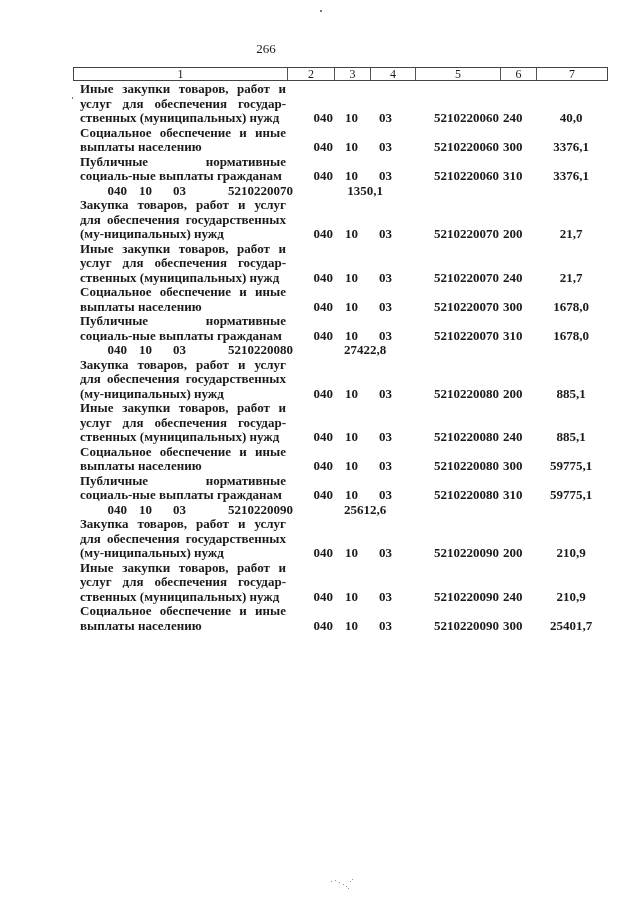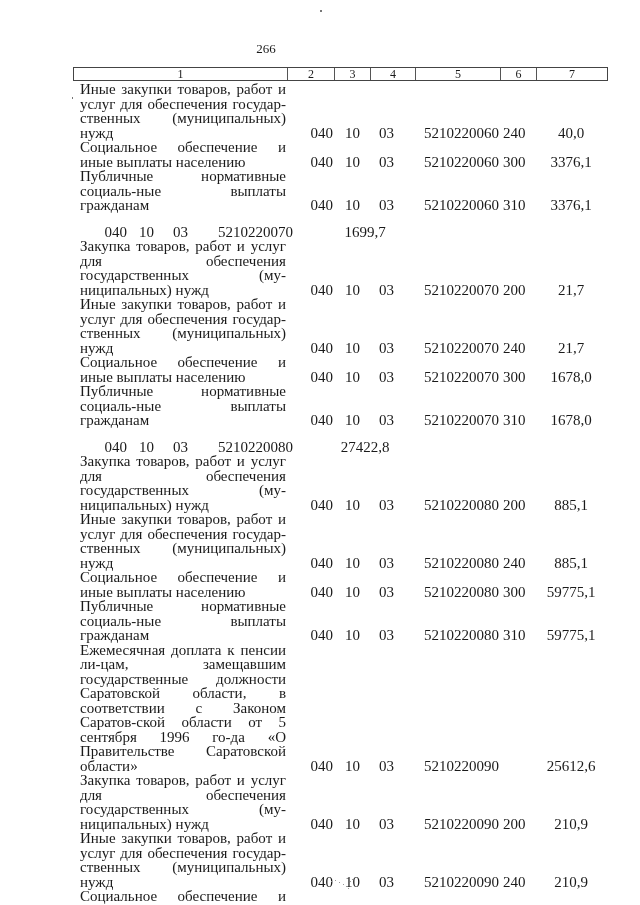--- a/index.html
+++ b/index.html
@@ -5,25 +5,25 @@
   html, body { margin: 0; padding: 0; background: #ffffff; }
   body { width: 640px; height: 905px; position: relative; overflow: hidden;
          font-family: "Liberation Serif", "DejaVu Serif", serif; color: #1a1a1a; }
   .page-number { position: absolute; top: 41px; left: 0; width: 532px; text-align: center; font-size: 13px; }
   .dot { position: absolute; width: 2px; height: 2px; background: #777; }
   .header-row { position: absolute; top: 67px; left: 73px; height: 14px; display: flex;
                 border: 1px solid #444; box-sizing: border-box; font-size: 12px; line-height: 12px; }
   .header-row .hc { border-right: 1px solid #555; text-align: center; box-sizing: border-box; }
   .header-row .hc:last-child { border-right: none; }
   .rows { position: absolute; top: 82px; left: 80px; }
-  .row { display: flex; align-items: flex-end; font-size: 15px; line-height: 14.5px; }
+  .row { display: flex; align-items: flex-end; font-size: 13px; line-height: 14.5px; font-weight: bold; }
   .c1 { width: 206px; text-align: justify; text-align-last: left; }
   .c2 { width: 47px; padding-left: 12px; box-sizing: border-box; text-align: right; }
   .c3 { width: 36px; padding-left: 12px; box-sizing: border-box; }
-  .c4 { width: 45px; padding-left: 10px; box-sizing: border-box; margin-top: 12px; }
+  .c4 { width: 45px; padding-left: 10px; box-sizing: border-box; }
   .c5 { width: 85px; padding-left: 8px; box-sizing: border-box; text-align: right; }
   .c6 { width: 36px; padding-left: 4px; box-sizing: border-box; }
   .c7 { width: 72px; text-align: center; }
   .v { white-space: nowrap; }
   .scan-noise { position: absolute; top: 878px; left: 330px; width: 26px; height: 12px; }
 </style>
 </head>
 <body>
 
 <div class="dot" style="top:10px;left:320px;"></div>
@@ -68,21 +68,21 @@
       <div class="c5 v">5210220060</div>
       <div class="c6 v">310</div>
       <div class="c7 v">3376,1</div>
     </div>
     <div class="row">
       <div class="c2 v">040</div>
       <div class="c3 v">10</div>
       <div class="c4 v">03</div>
       <div class="c5 v">5210220070</div>
       <div class="c6 v"></div>
-      <div class="c7 v">1699,7</div>
+      <div class="c7 v">1350,1</div>
     </div>
     <div class="row">
       <div class="c1">Закупка товаров, работ и услуг для обеспечения государственных (му-ниципальных) нужд</div>
       <div class="c2 v">040</div>
       <div class="c3 v">10</div>
       <div class="c4 v">03</div>
       <div class="c5 v">5210220070</div>
       <div class="c6 v">200</div>
       <div class="c7 v">21,7</div>
     </div>
@@ -151,21 +151,20 @@
     <div class="row">
       <div class="c1">Публичные нормативные социаль-ные выплаты гражданам</div>
       <div class="c2 v">040</div>
       <div class="c3 v">10</div>
       <div class="c4 v">03</div>
       <div class="c5 v">5210220080</div>
       <div class="c6 v">310</div>
       <div class="c7 v">59775,1</div>
     </div>
     <div class="row">
-      <div class="c1">Ежемесячная доплата к пенсии ли-цам, замещавшим государственные должности Саратовской области, в соответствии с Законом Саратов-ской области от 5 сентября 1996 го-да «О Правительстве Саратовской области»</div>
       <div class="c2 v">040</div>
       <div class="c3 v">10</div>
       <div class="c4 v">03</div>
       <div class="c5 v">5210220090</div>
       <div class="c6 v"></div>
       <div class="c7 v">25612,6</div>
     </div>
     <div class="row">
       <div class="c1">Закупка товаров, работ и услуг для обеспечения государственных (му-ниципальных) нужд</div>
       <div class="c2 v">040</div>

